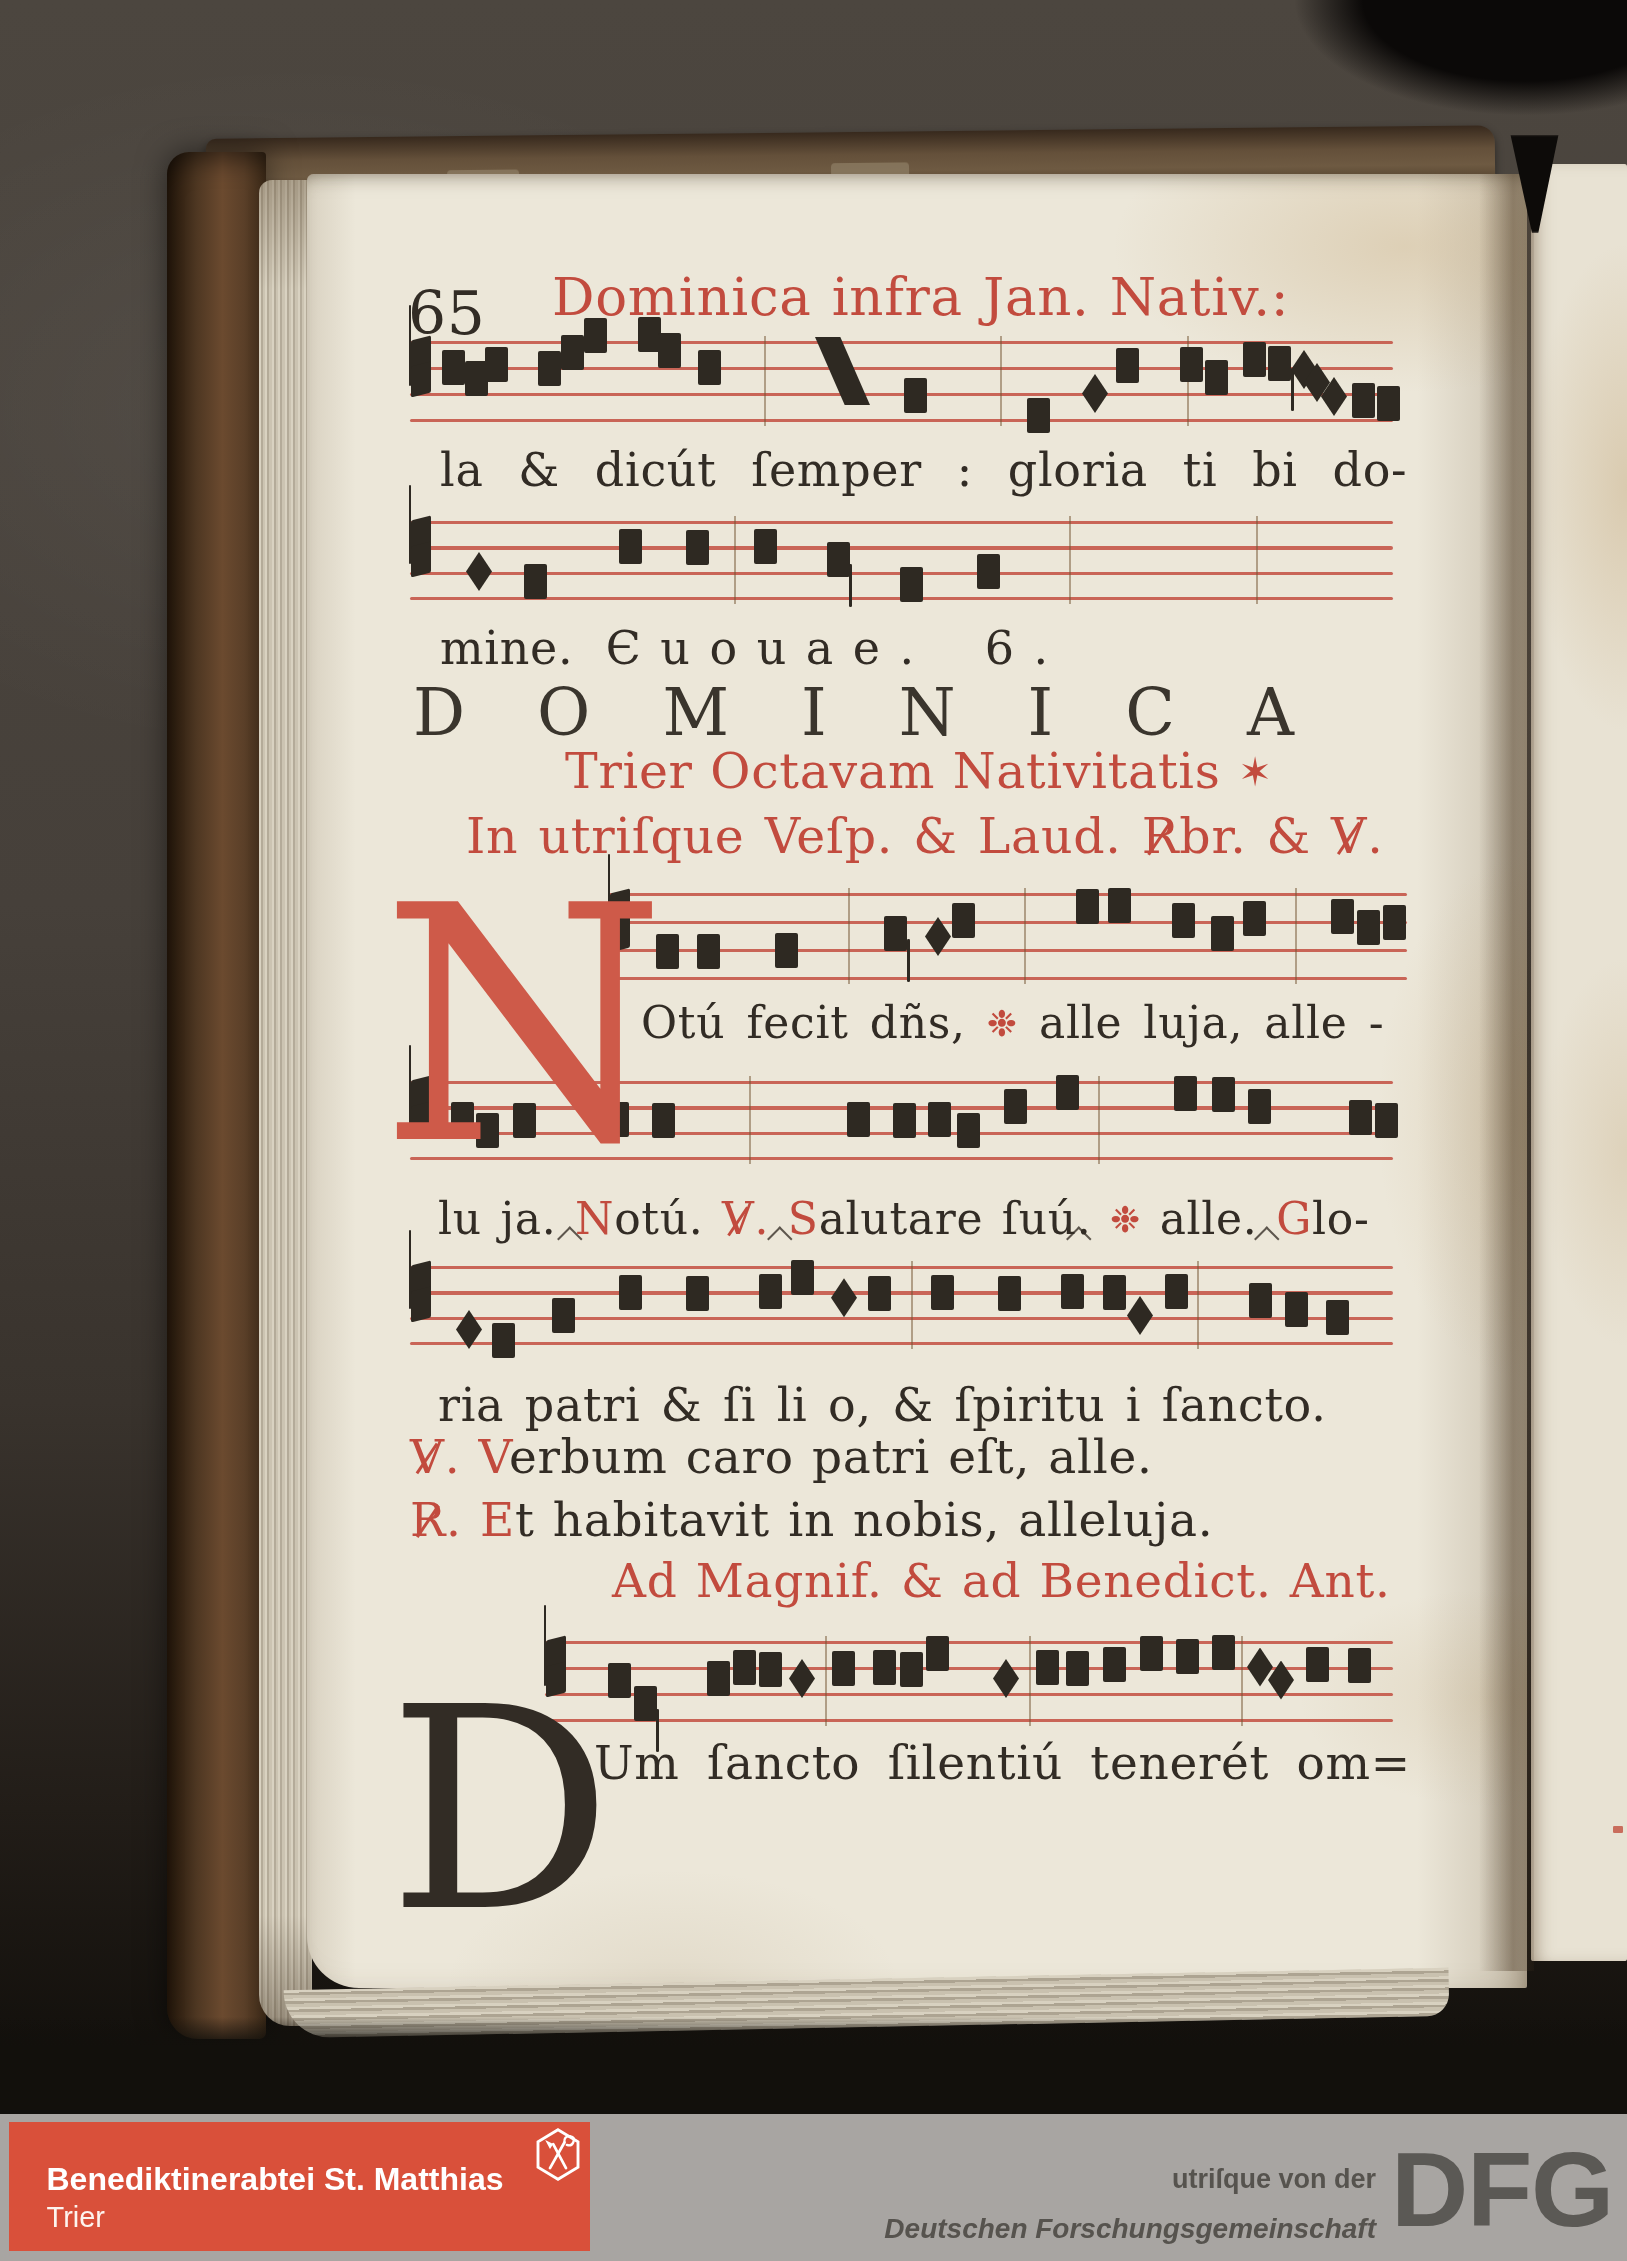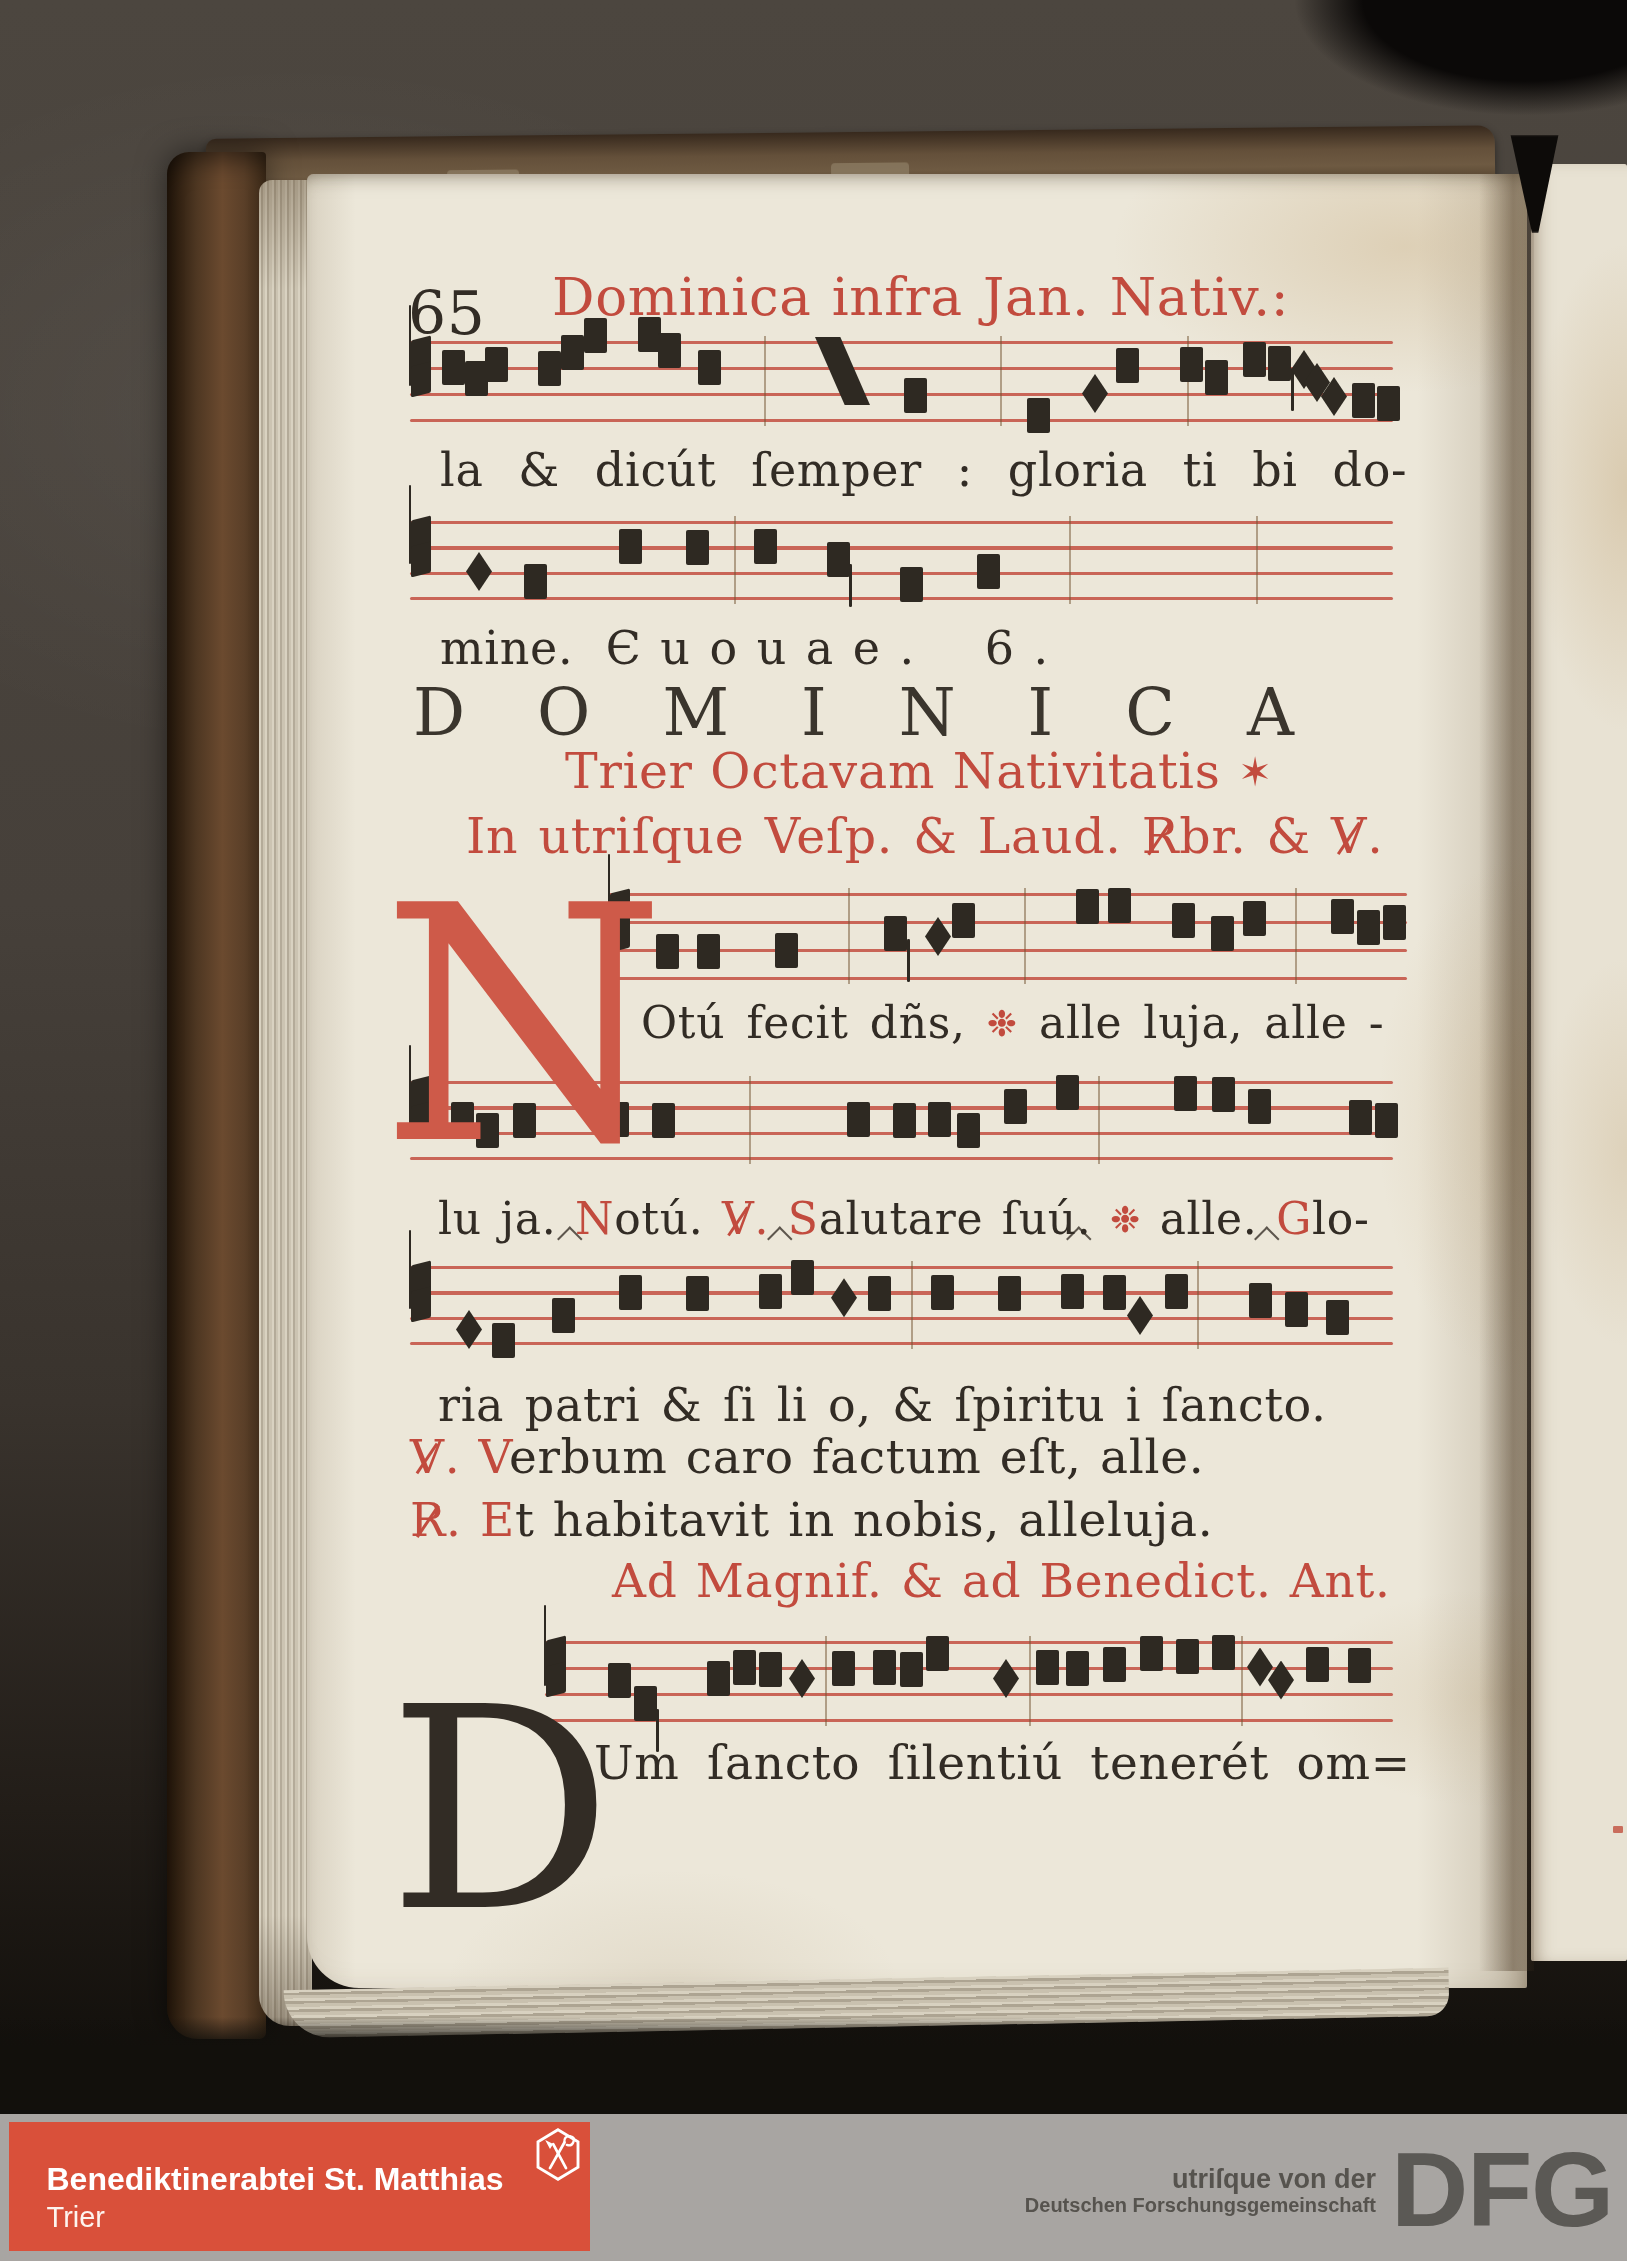--- a/index.html
+++ b/index.html
@@ -75,21 +75,21 @@
   .clefstem{position:absolute;width:2.6px;background:var(--note);border-radius:1.3px;}
   
   .footer{position:absolute;left:0;top:2114px;width:1628px;height:182px;background:#a8a5a2;
       font-family:"Liberation Sans","DejaVu Sans",sans-serif;}
   .inst{position:absolute;left:8.5px;top:7.8px;width:581px;height:129px;background:#d9503a;}
   .inst-name{position:absolute;left:38px;top:39px;font-size:32px;font-weight:bold;color:#ffffff;}
   .inst-city{position:absolute;left:38px;top:79px;font-size:29px;font-weight:400;color:#fdf4ef;}
   .hex{position:absolute;left:525px;top:5.2px;width:48px;height:55px;}
   .funding{position:absolute;right:252px;top:51px;text-align:right;color:#56534e;font-weight:bold;}
   .f1{font-size:27px;line-height:1.05;}
-  .f2{font-size:20px;line-height:1.05;margin-top:2px;}
+  .f2{font-size:28px;line-height:1.05;margin-top:21px;font-style:italic;}
   .dfg{position:absolute;left:1391px;top:23.4px;font-size:105px;font-weight:bold;color:#5b5955;
       letter-spacing:-1.3px;transform:scaleX(1.02);transform-origin:left;line-height:1;}
 </style>
 </head>
 <body>
 
 <div class="stage">
   <div class="bg"></div>
   <div class="cover-top">
     <div class="clasp" style="left:241px;top:34px;width:72px;"></div>
@@ -295,21 +295,21 @@
       <div class="textline" style="left: 408px; top: 283px; font-size: 60px;"><span class="c-ink">65</span></div>
       <div class="textline" style="left: 552px; top: 270px; font-size: 53px; word-spacing: 2.6px;"><span class="c-red">Dominica infra Jan. Nativ.:</span></div>
       <div class="textline" style="left: 440px; top: 447px; font-size: 46px; word-spacing: 19.5px;"><span class="c-ink">la &amp; dicút ſemper : gloria ti bi do-</span></div>
       <div class="textline" style="left: 440px; top: 625px; font-size: 46px; word-spacing: 17px;"><span class="c-ink">mine. </span><span class="c-ink spread">Єuouae. 6.</span></div>
       <div class="textline" style="left: 413px; top: 680px; font-size: 65px; letter-spacing: 72px;"><span class="c-ink2">DOMINICA</span></div>
       <div class="textline" style="left: 565px; top: 747px; font-size: 49px; word-spacing: 1.3px;"><span class="c-red">Trier Octavam Nativitatis </span><span class="c-red ast">✶</span></div>
       <div class="textline" style="left: 466px; top: 812px; font-size: 49px; word-spacing: 3.9px;"><span class="c-red">In utriſque Veſp. &amp; Laud. </span><span class="c-red vr">R</span><span class="c-red">br. &amp; </span><span class="c-red vr">V</span><span class="c-red">.</span></div>
       <div class="textline" style="left: 641px; top: 1001px; font-size: 44px; word-spacing: 6.5px;"><span class="c-ink">Otú fecit dñs, </span><span class="c-red ast">❉</span><span class="c-ink"> alle luja, alle -</span></div>
       <div class="textline" style="left: 438px; top: 1197px; font-size: 44px; word-spacing: 3.9px;"><span class="c-ink">lu ja. </span><span class="c-red">N</span><span class="c-ink">otú. </span><span class="c-red vr">V</span><span class="c-red">. </span><span class="c-red">S</span><span class="c-ink">alutare ſuú. </span><span class="c-red ast">❉</span><span class="c-ink"> alle. </span><span class="c-red">G</span><span class="c-ink">lo-</span></div>
       <div class="textline" style="left: 438px; top: 1382px; font-size: 46px; word-spacing: 5.2px;"><span class="c-ink">ria patri &amp; ſi li o, &amp; ſpiritu i ſancto.</span></div>
-      <div class="textline" style="left: 410px; top: 1433px; font-size: 47px; word-spacing: 2.6px;"><span class="c-red vr">V</span><span class="c-red">. </span><span class="c-red">V</span><span class="c-ink">erbum caro factum eſt, alle.</span></div>
+      <div class="textline" style="left: 410px; top: 1433px; font-size: 47px; word-spacing: 2.6px;"><span class="c-red vr">V</span><span class="c-red">. </span><span class="c-red">V</span><span class="c-ink">erbum caro patri eſt, alle.</span></div>
       <div class="textline" style="left: 410px; top: 1496px; font-size: 47px; word-spacing: 2.6px;"><span class="c-red vr">R</span><span class="c-red">. </span><span class="c-red">E</span><span class="c-ink">t habitavit in nobis, alleluja.</span></div>
       <div class="textline" style="left: 612px; top: 1557px; font-size: 47px; word-spacing: 2.6px;"><span class="c-red">Ad Magnif. &amp; ad Benedict. Ant.</span></div>
       <div class="textline" style="left: 594px; top: 1739px; font-size: 47px; word-spacing: 11.7px;"><span class="c-ink">Um ſancto ſilentiú tenerét om=</span></div>
     </div>
 
   <div class="footer">
     <div class="inst">
       <div class="inst-name">Benediktinerabtei St. Matthias</div>
       <div class="inst-city">Trier</div>
       <svg class="hex" viewBox="0 0 60 68">

